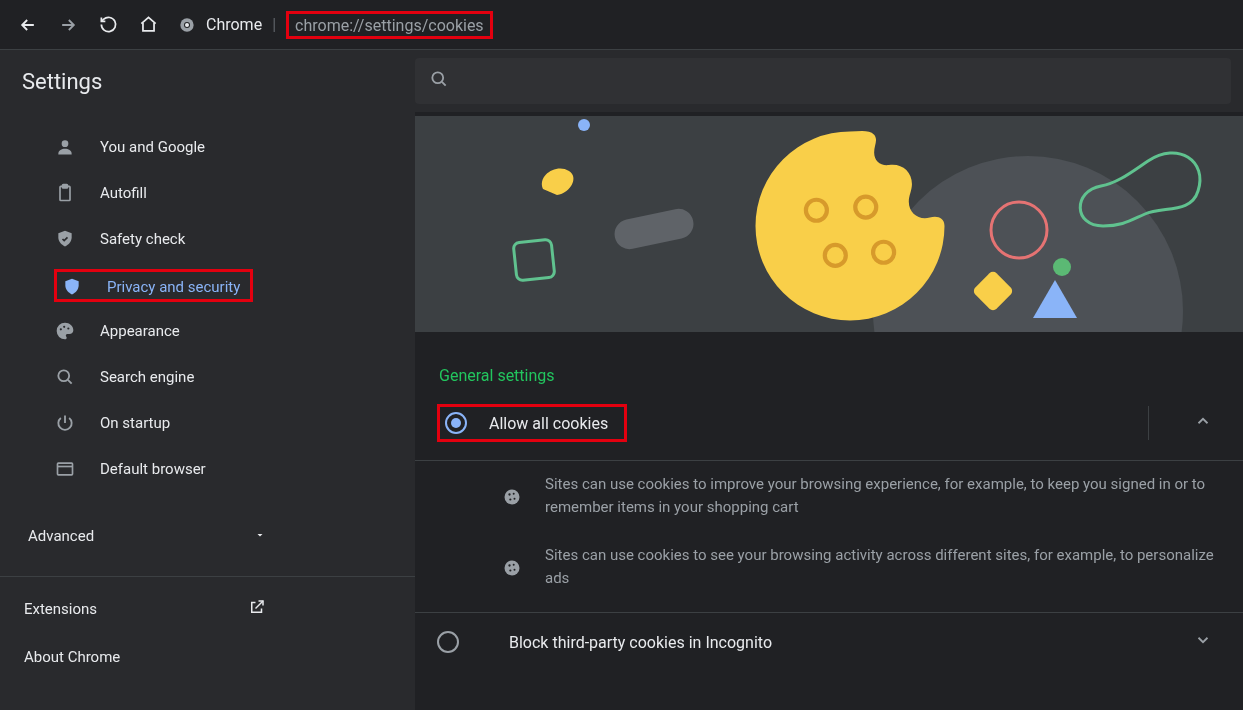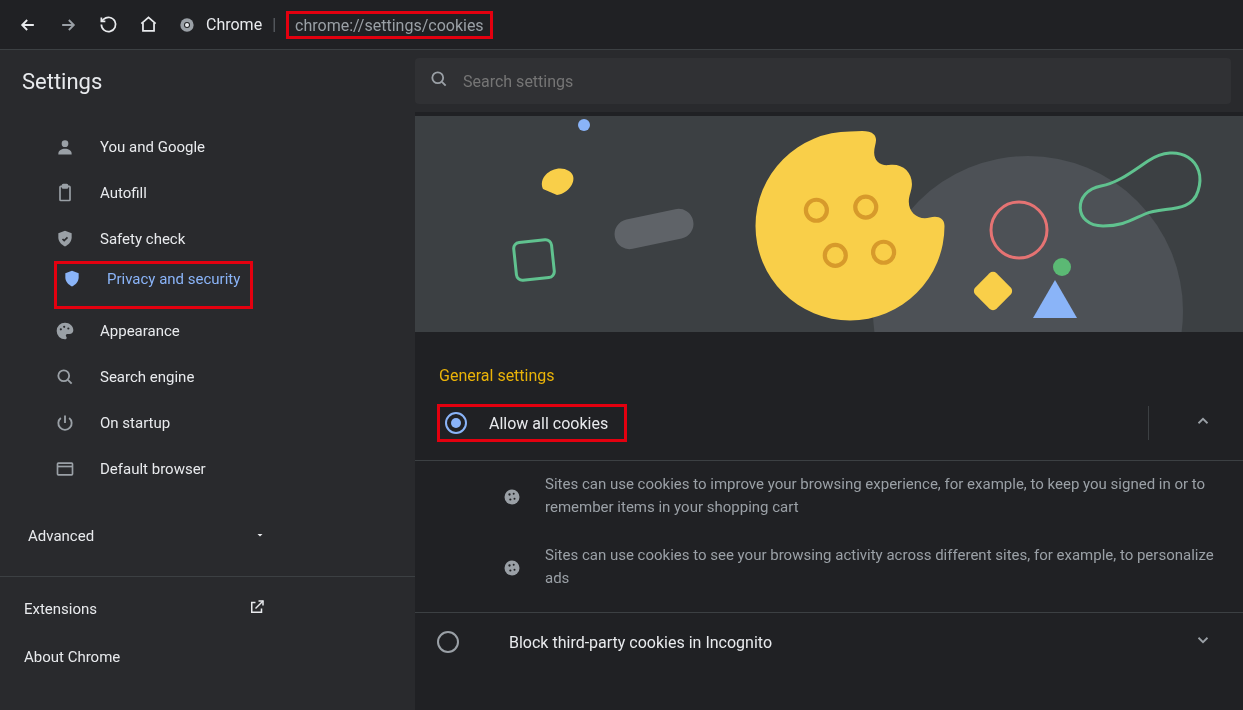--- a/index.html
+++ b/index.html
@@ -26,29 +26,29 @@
 .settings-title { color:#e8eaed; font-size: 22px; padding-left: 22px; width:415px; }
 .search-wrap { flex:1; display:flex; align-items:center; background:#303134; height:46px; border-radius:4px; margin-right:12px; padding:0 14px; gap:14px; }
 .search-wrap input { background:transparent; border:none; outline:none; color:#9aa0a6; font-size:16px; flex:1; }
 
 
 .side-list { padding: 8px 0 0 0; }
 .side-item { display:flex; align-items:center; height:46px; padding-left:26px; gap:24px; color:#e8eaed; font-size:15px; cursor:pointer;margin-left:28px; }
 .side-item.active { color:#8ab4f8; }
 .side-item .ico { width:22px; height:22px; display:flex; align-items:center; justify-content:center; color:#9aa0a6; }
 .side-item.active .ico { color:#8ab4f8; }
-.side-wrap { display:inline-flex; align-items:center; gap:24px; padding:4px 10px 16px 4px; }
+.side-wrap { display:inline-flex; align-items:center; gap:24px; padding:4px 10px 1px 4px; }
 
 .advanced-row { display:flex; align-items:center; justify-content:space-between; height:48px; padding:0 24px 0 28px; margin-top:20px; color:#e8eaed; font-size:15px; cursor:pointer; width:290px; }
 .divider { height:1px; background:#3c4043; margin:16px 0 8px 0; }
 .ext-row { display:flex; align-items:center; justify-content:space-between; height:48px; padding:0 24px; color:#e8eaed; font-size:15px; cursor:pointer; width:290px; }
 
 
 .hero { height: 220px; background:#3c4043; margin:0 0 0 0; position:relative; overflow:hidden; border-top:4px solid #202124; }
-.general-label { color:#eab308; font-size:16px; padding:34px 0 0 24px; }
+.general-label { color:#22c55e; font-size:16px; padding:34px 0 0 24px; }
 
 .option-row { display:flex; align-items:center; padding:18px 22px 18px 22px; border-bottom:1px solid #3c4043;gap:28px; }
 .option-row .radio { width:22px; height:22px; border:2px solid #9aa0a6; border-radius:50%; display:flex; align-items:center; justify-content:center; margin-right:22px; flex-shrink:0;}
 .option-row .radio.checked { border-color:#8ab4f8; }
 .option-row .radio.checked::after { content:''; width:10px; height:10px; background:#8ab4f8; border-radius:50%; }
 .option-row .opt-label { color:#e8eaed; font-size:16px; flex:1; }
 .option-row .chevron { color:#9aa0a6; width:36px; text-align:center; }
 .option-wrap { display:inline-flex; align-items:center; padding:5px 16px 5px 5px; }
 
 .desc-row { display:flex; align-items:center; padding:12px 22px 12px 86px; gap:22px; color:#9aa0a6; font-size:15px; line-height:1.55; }
@@ -103,21 +103,20 @@
 
 <div class="header-row" style="background:#292a2d;">
   <div class="settings-title">Settings</div>
   <div class="search-wrap">
     <span>
       <svg width="20" height="20" viewBox="0 0 24 24" fill="none" stroke="#9aa0a6" stroke-width="2.2">
           <circle cx="10.5" cy="10.5" r="6.5"></circle>
           <path d="M20 20l-4.5-4.5"></path>
         </svg>
     </span>
-    <input type="text" placeholder="Search settings" style="">
   </div>
 </div>
 
 <div class="page">
 
   <div class="sidebar">
     <div class="side-list">
       <div class="side-item">
         <span class="ico">
             <svg width="20" height="20" viewBox="0 0 24 24" fill="currentColor">

